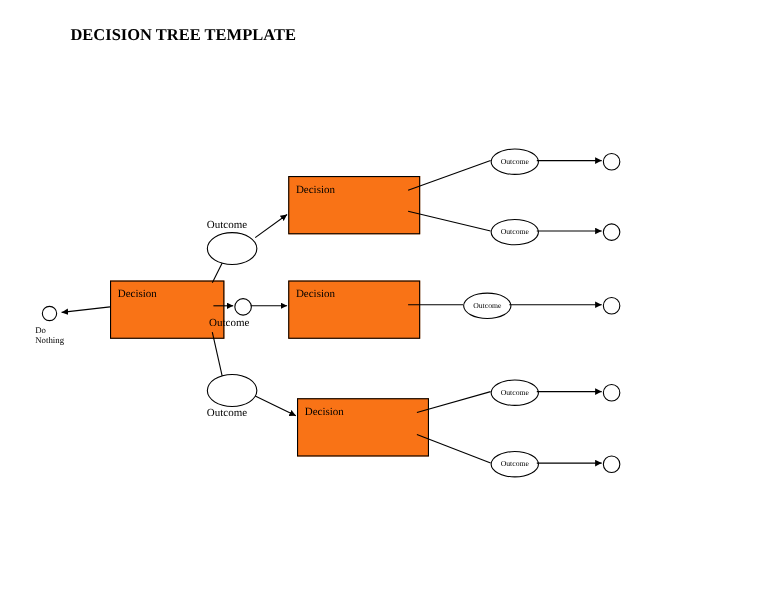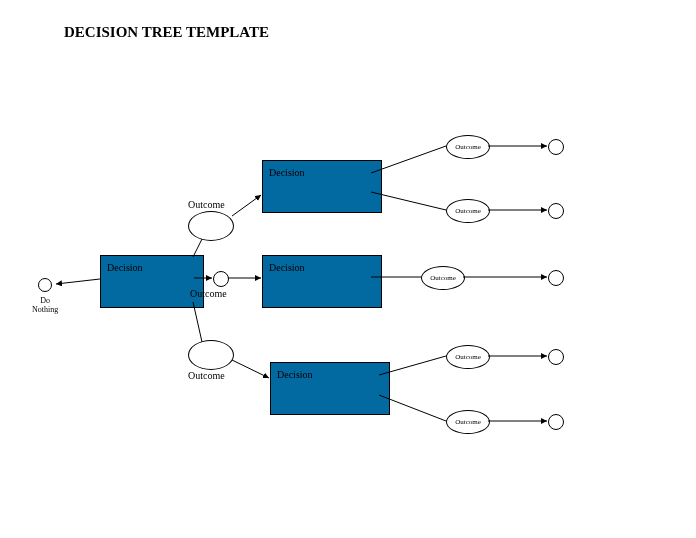--- a/index.html
+++ b/index.html
@@ -15,21 +15,21 @@
     position: absolute;
     left: 64px;
     top: 24px;
     font-size: 15px;
     font-weight: bold;
     color: #000;
   }
   .rect {
     position: absolute;
     border: 1px solid #000;
-    background: #0369a1;
+    background: #f97316;
     font-size: 10px;
     color: #000;
     padding: 6px 4px 0 6px;
   }
   .ellipse {
     position: absolute;
     border: 1px solid #000;
     background: #fff;
     border-radius: 50%;
     font-size: 8px;
@@ -60,21 +60,21 @@
     height: 538px;
     pointer-events: none;
   }
 </style>
 </head>
 <body>
 
 <div class="title">DECISION TREE TEMPLATE</div>
 
 <div class="small-circle" style="left:38px; top:278px; width:12px; height:12px;"></div>
-<div class="label-text small-label" style="left:32px; top:296px; white-space:pre; line-height:9px;text-align:center;">Do
+<div class="label-text small-label" style="left:32px; top:296px; white-space:pre; line-height:9px;">Do
 Nothing</div>
 
 <div class="rect" style="left:100px; top:255px; width:92px; height:45px;">
   <span>Decision</span>
 </div>
 
 <div class="ellipse" style="left:188px; top:211px; width:44px; height:28px;"></div>
 <div class="label-text" style="left:188px; top:199px;">Outcome</div>
 
 <div class="small-circle" style="left:213px; top:271px; width:14px; height:14px;"></div>

